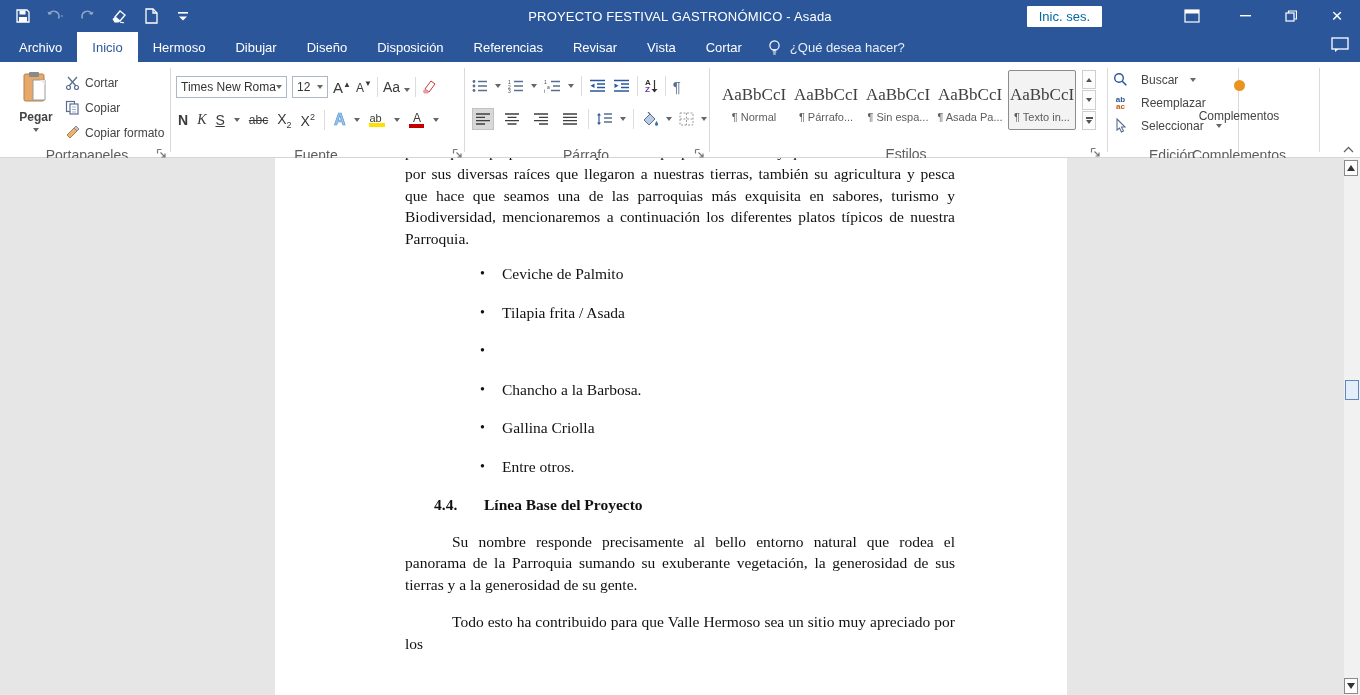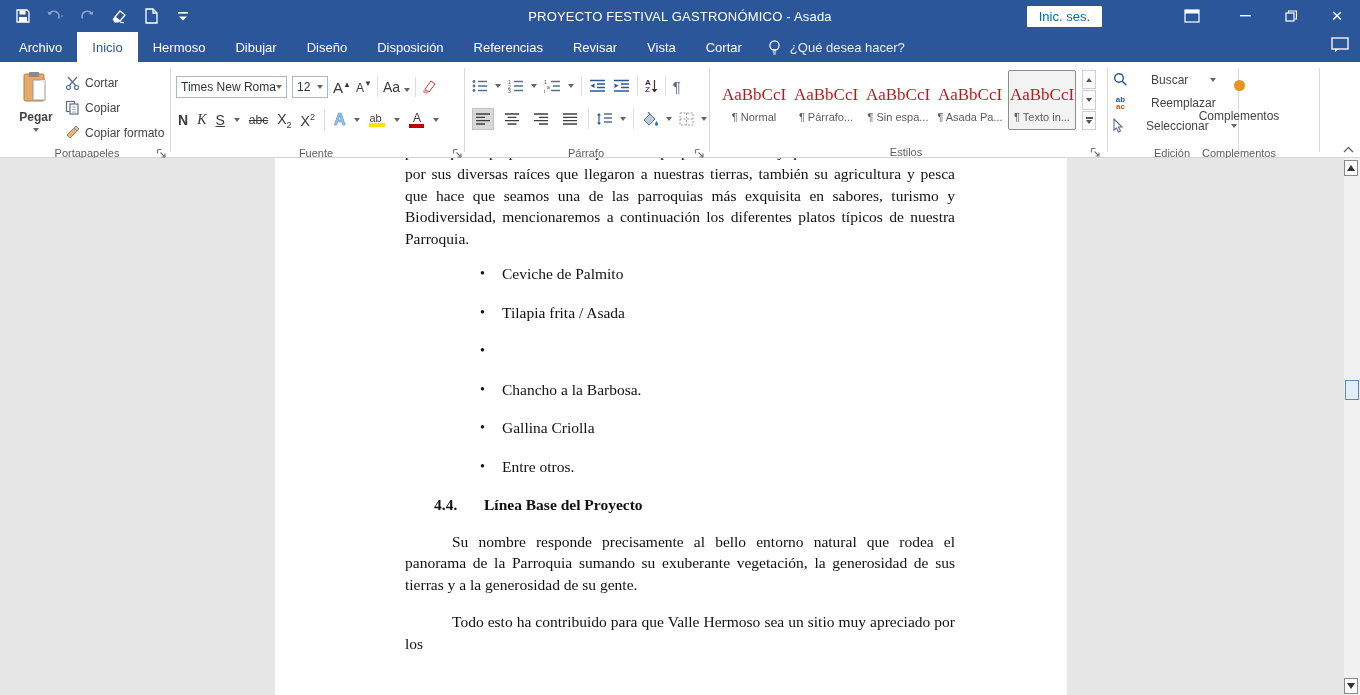--- a/index.html
+++ b/index.html
@@ -23,21 +23,21 @@
   
   .tabsrow { position:absolute; left:0; top:32px; width:1360px; height:30px; background:#2b579a; display:flex; align-items:stretch; }
   .tab { color:#fff; font-size:13px; padding:0 15px; display:flex; align-items:center; cursor:pointer; }
   .tab.active { background:#fff; color:#2b579a; }
   .helpzone { display:flex; align-items:center; gap:8px; color:#e8eef7; font-size:13px; padding-left:10px; cursor:pointer; }
   .feedback { position:absolute; right:10px; top:36px; }
 
   
   .ribbon { position:absolute; left:0; top:62px; width:1360px; height:96px; background:#fff; border-bottom:1px solid #d5d5d5; }
   .rdiv { position:absolute; top:6px; width:1px; height:84px; background:#d9d9d9; }
-  .grouplabel { position:absolute; top:79px; font-size:11px; color:#5d5d5d; text-align:center; }
+  .grouplabel { position:absolute; top:79px; font-size:14px; color:#5d5d5d; text-align:center; }
   .launcher { position:absolute; top:80px; width:12px; height:12px; cursor:pointer; }
   .rbtn { display:flex; align-items:center; cursor:pointer; color:#444; font-size:12px; gap:4px; }
   .car { width:0; height:0; border-left:3.5px solid transparent; border-right:3.5px solid transparent; border-top:4px solid #666; display:inline-block; }
   .ic16 { width:17px; height:17px; display:inline-flex; align-items:center; justify-content:center; }
 
   
   .g-clip { position:absolute; left:8px; top:6px; width:158px; height:90px; }
   .pastebtn { position:absolute; left:6px; top:3px; width:44px; height:72px; display:flex; flex-direction:column; align-items:center; cursor:pointer;font-weight:bold; }
   .pastebtn .lbl { font-size:12px; color:#444; margin-top:5px; }
   .clipcol { position:absolute; left:56px; top:6px; display:flex; flex-direction:column; gap:8px; }
@@ -55,31 +55,31 @@
   .g-para { position:absolute; left:470px; top:6px; width:232px; height:90px; }
   .pararow { position:absolute; left:2px; display:flex; align-items:center; gap:7px; }
   .alignbtn { width:22px; height:22px; display:flex; align-items:center; justify-content:center; cursor:pointer; border:1px solid transparent; }
   .alignbtn.sel { background:#d8d8d8; border-color:#c2c2c2; }
 
   
   .g-styles { position:absolute; left:716px; top:5px; width:384px; height:90px; }
   .stylecard { position:absolute; top:3px; width:68px; height:60px; border:1px solid transparent; border-radius:2px;
                display:flex; flex-direction:column; align-items:center; justify-content:center; cursor:pointer; }
   .stylecard.sel { border:1px solid #8c8c8c; background:#f3f3f3; }
-  .stylecard .prev { font-family:"Liberation Serif", serif; font-size:17px; color:#b91c1c;margin-top:8px; }
+  .stylecard .prev { font-family:"Liberation Serif", serif; font-size:17px; color:#404040;margin-top:8px; }
   .stylecard .nm { font-size:11px; color:#5d5d5d; margin-top:6px; white-space:nowrap; }
   .stylescroll { position:absolute; left:366px; top:3px; width:14px; height:60px; display:flex; flex-direction:column; gap:1px; }
   .ssb { flex:1; border:1px solid #cfcfcf; background:#fdfdfd; display:flex; align-items:center; justify-content:center; cursor:pointer; }
   .tri-u { width:0;height:0;border-left:3px solid transparent;border-right:3px solid transparent;border-bottom:4px solid #555; }
   .tri-d { width:0;height:0;border-left:3px solid transparent;border-right:3px solid transparent;border-top:4px solid #555; }
   .morebar { width:7px; height:1.5px; background:#555; margin-bottom:1px; }
 
   
   .g-edit { position:absolute; left:1112px; top:6px; width:124px; height:90px; }
-  .editrow { display:flex; align-items:center; gap:22px; height:23px; cursor:pointer; font-size:12px; color:#444; }
+  .editrow { display:flex; align-items:center; gap:12px; height:23px; cursor:pointer; font-size:12px; color:#444; }
 
   
   .g-add { position:absolute; left:1201px; top:6px; width:76px; height:90px; }
   .addbtn { position:absolute; left:0; top:4px; width:76px; display:flex; flex-direction:column; align-items:center; cursor:pointer; }
   .orangedot { width:11px; height:11px; border-radius:50%; background:#e8941f; margin-top:8px; }
   .addbtn .lbl { font-size:12px; color:#444; margin-top:18px; }
 
   .collapse { position:absolute; left:1340px; top:80px; width:16px; height:14px; display:flex; align-items:center; justify-content:center; cursor:pointer; color:#666; }
 
   

